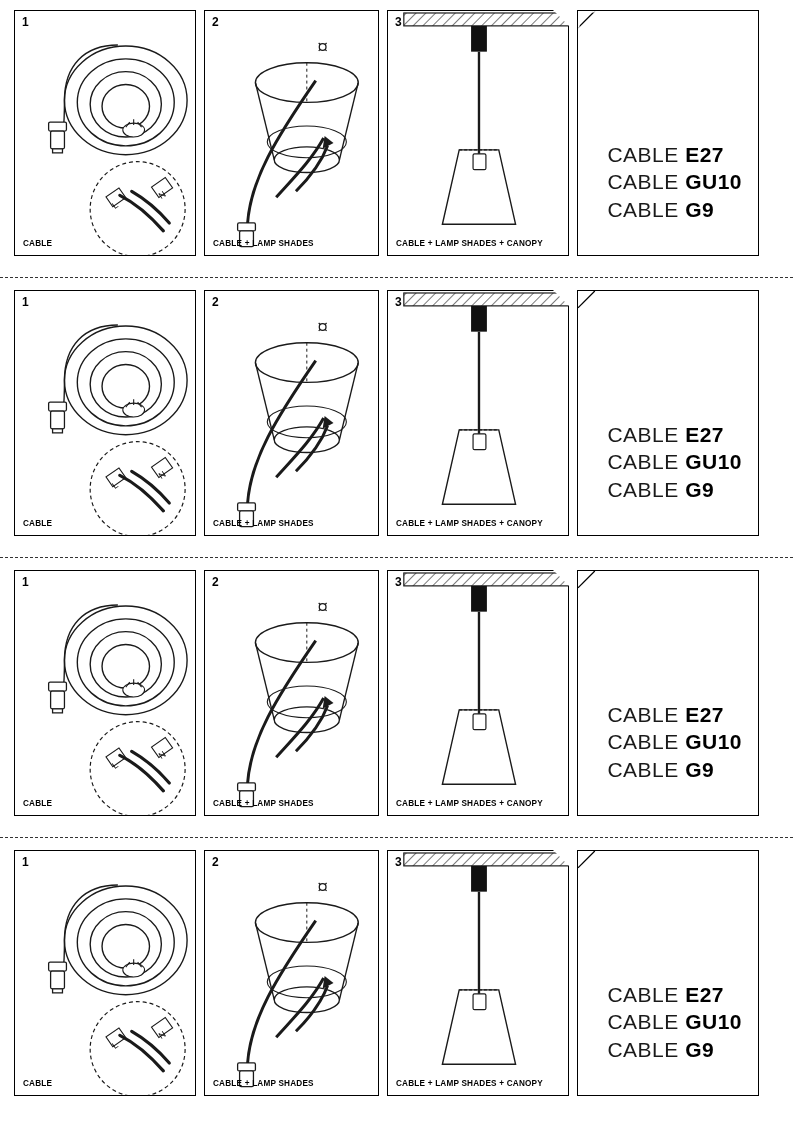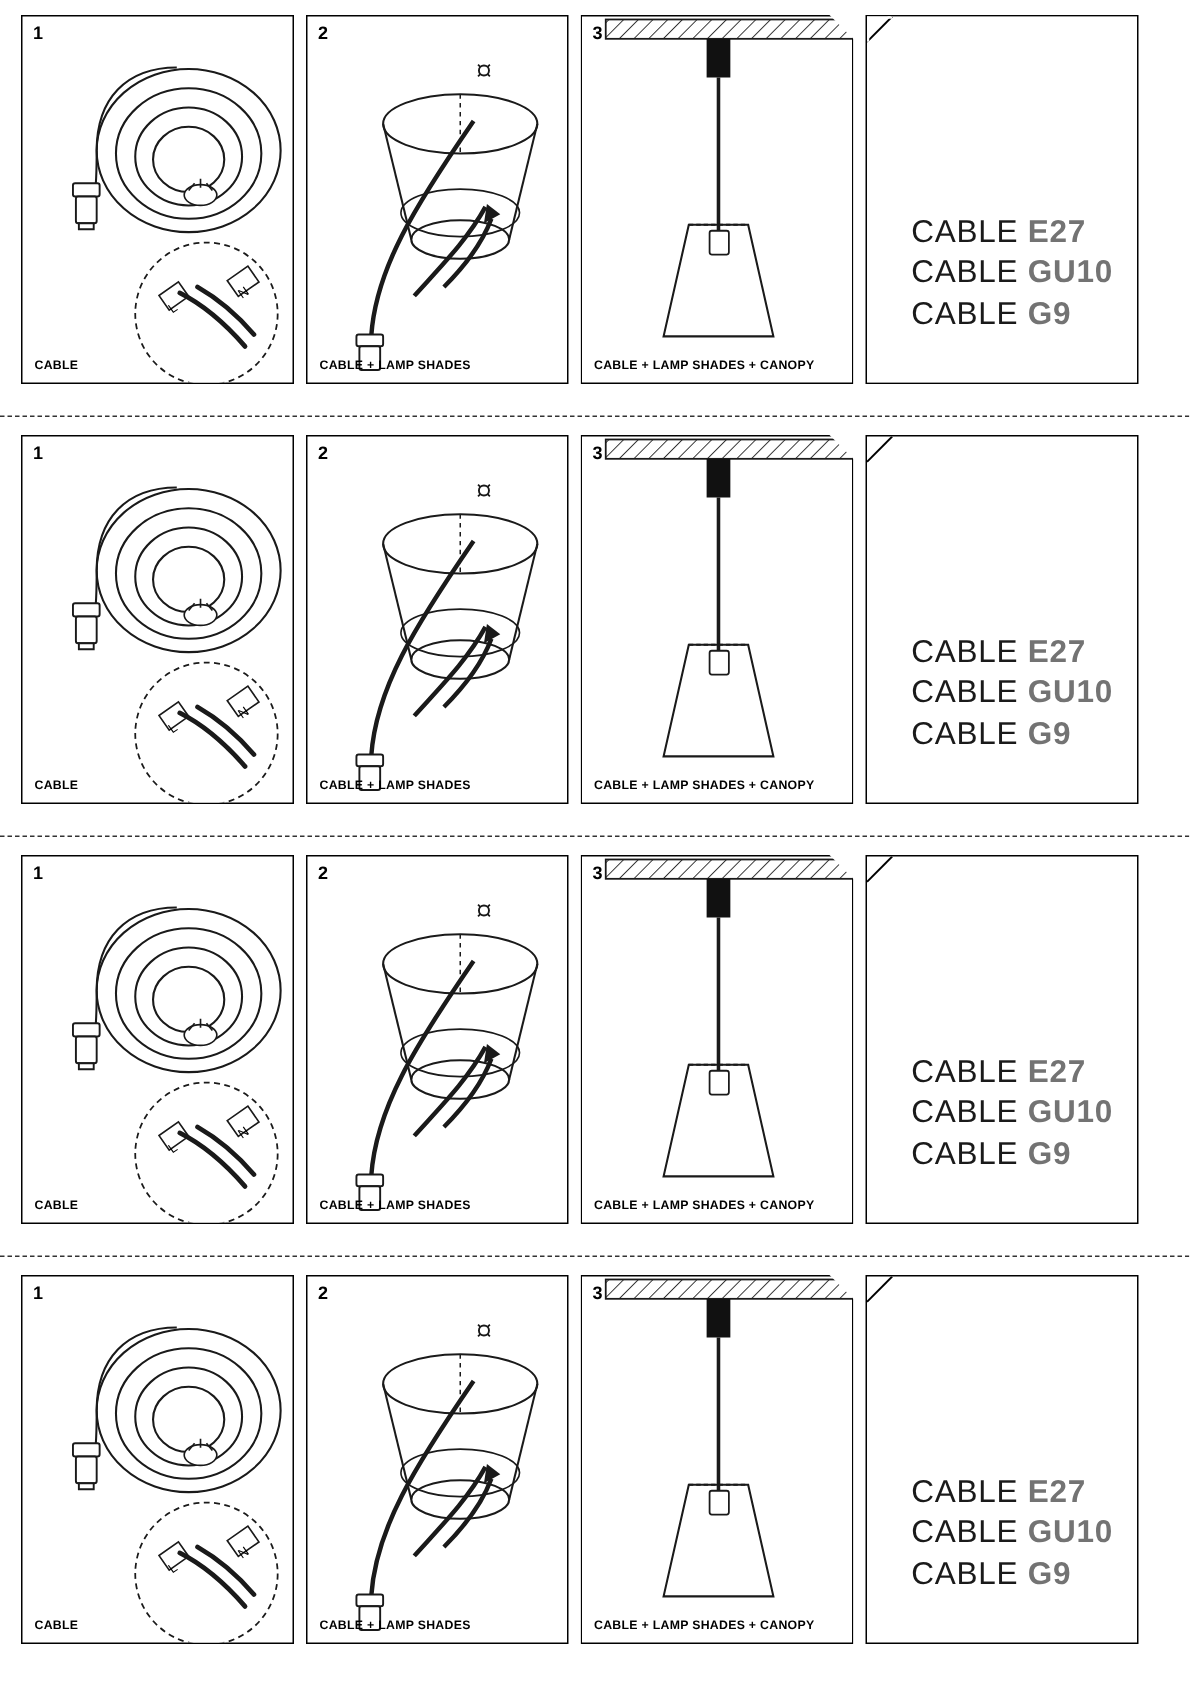--- a/index.html
+++ b/index.html
@@ -76,21 +76,21 @@
     bottom: 32px;
     text-align: left;
     line-height: 1.30;
   }
   .legend div {
     font-size: 21px;
     color: #1a1a1a;
     letter-spacing: 0.5px;
     white-space: nowrap;
   }
-  .legend b { font-weight: bold; color: #737373; }
+  .legend b { font-weight: bold; color: #000000; }
 </style>
 </head>
 <body>
 
 <div id="page">
 
   <div class="sheet">
 
     <div class="panel p1">
       <span class="step-num">1</span>

